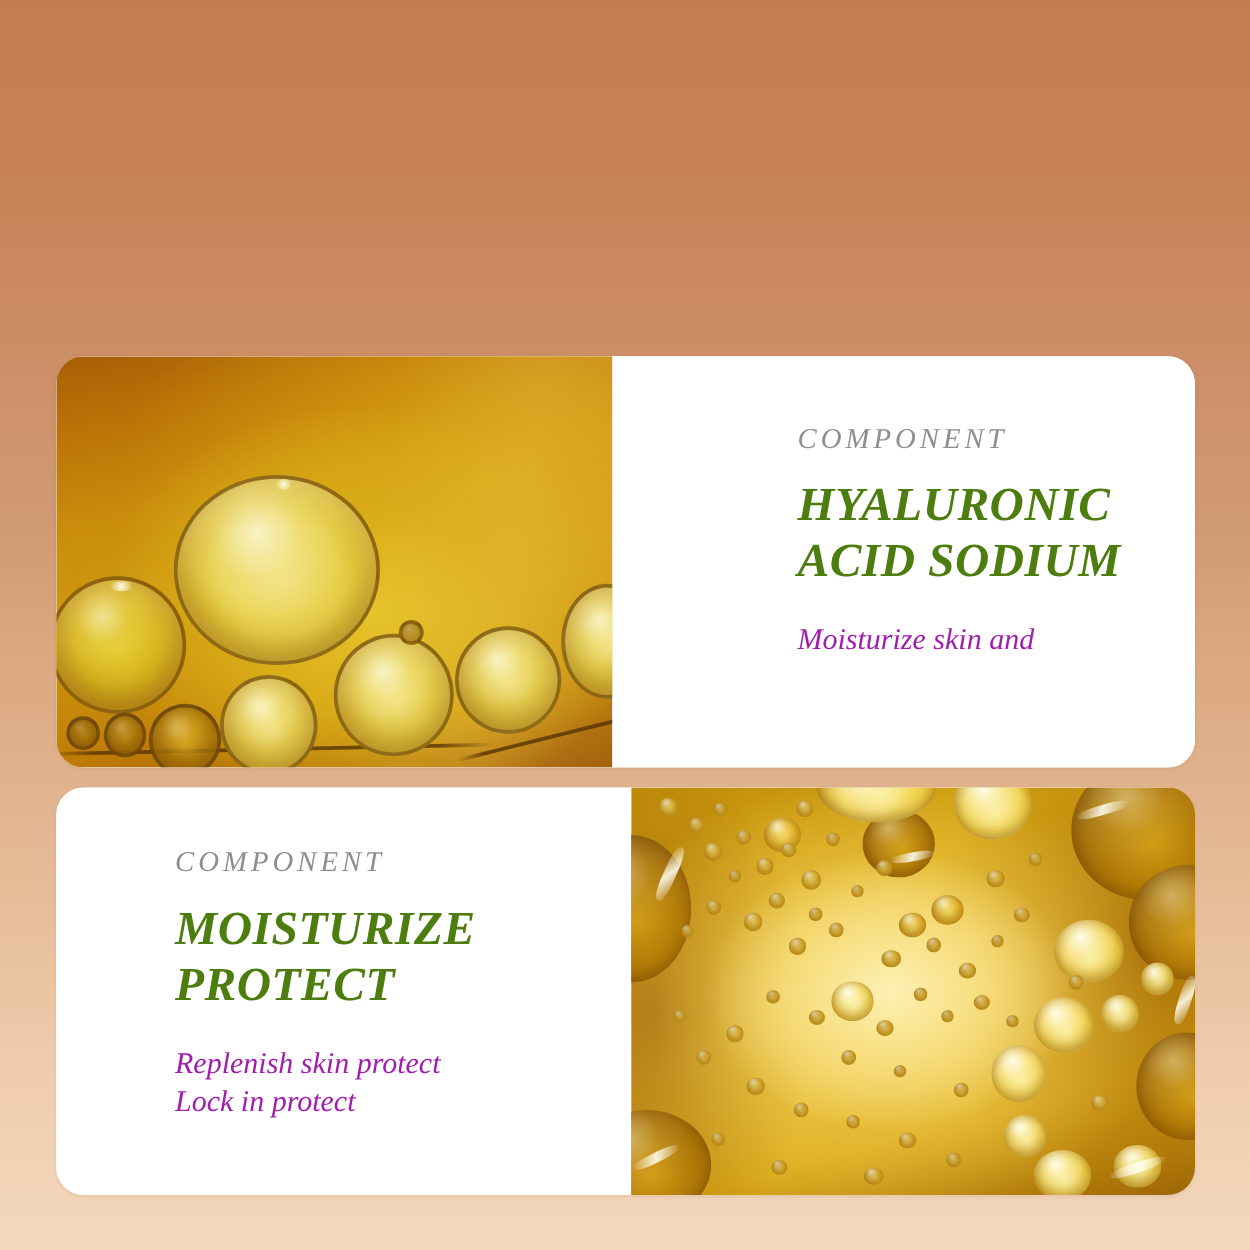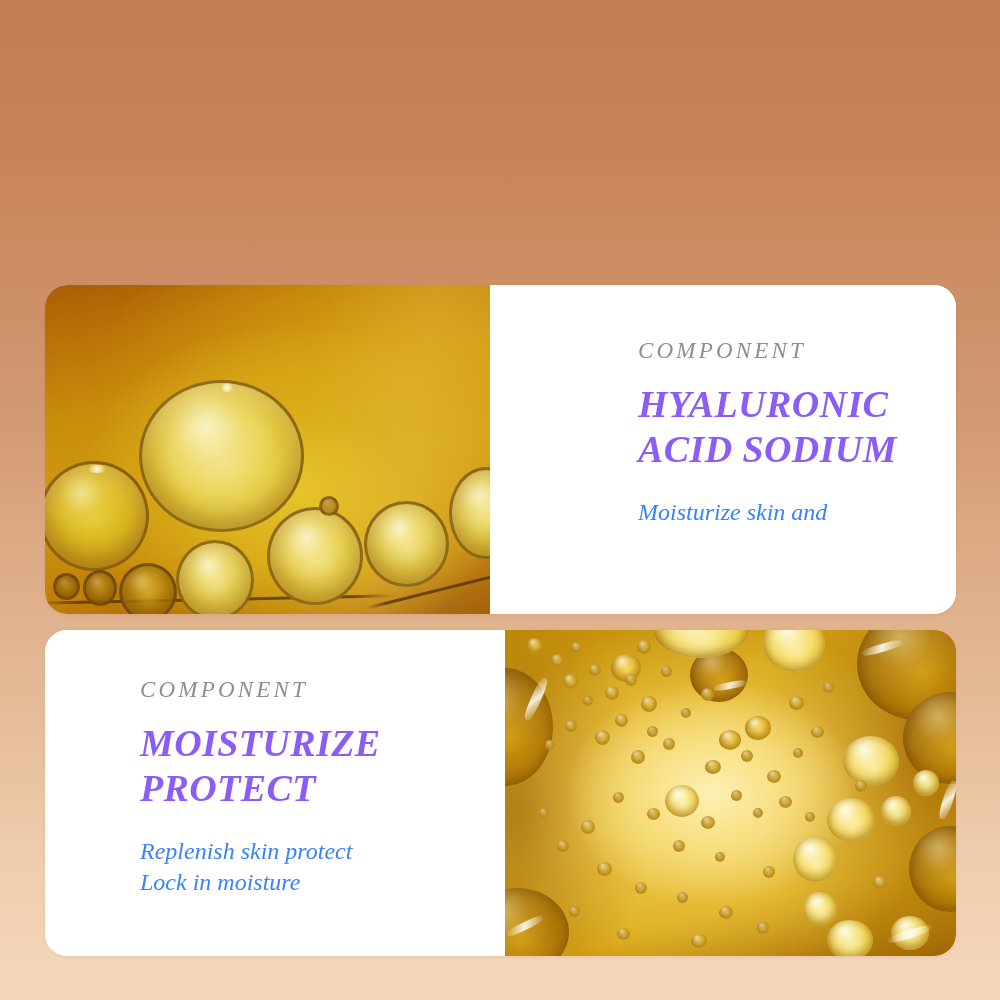--- a/index.html
+++ b/index.html
@@ -109,32 +109,32 @@
     font-family: "Liberation Serif", "DejaVu Serif", serif;
     font-weight: 400;
     font-size: 23px;
     line-height: 26px;
     letter-spacing: 3.2px;
     white-space: nowrap;
   }
   .component-name {
     margin: 0;
     padding-top: 18px;
-    color: #8b5cf6;
+    color: #4d7c0f;
     font-family: "Liberation Serif", "DejaVu Serif", serif;
     font-weight: 700;
     font-size: 38px;
     line-height: 45px;
     letter-spacing: 0.4px;
   }
   .component-name .ln { display: block; }
   .desc {
     margin: 0;
     padding-top: 25px;
-    color: #3b82f6;
+    color: #a21caf;
     font-family: "Liberation Serif", "DejaVu Serif", serif;
     font-weight: 400;
     font-size: 24px;
     line-height: 31px;
   }
   .desc .ln { display: block; }
 
   
   .oil-a {
     position: absolute;
@@ -361,18 +361,18 @@
     </div>
 
     <div class="card-body">
       <p class="eyebrow">COMPONENT</p>
       <h2 class="component-name">
         <span class="ln">MOISTURIZE</span>
         <span class="ln">PROTECT</span>
       </h2>
       <p class="desc">
         <span class="ln">Replenish skin protect</span>
-        <span class="ln">Lock in moisture</span>
+        <span class="ln">Lock in protect</span>
       </p>
     </div>
   </div>
 
 </div>
 
 </body></html>

